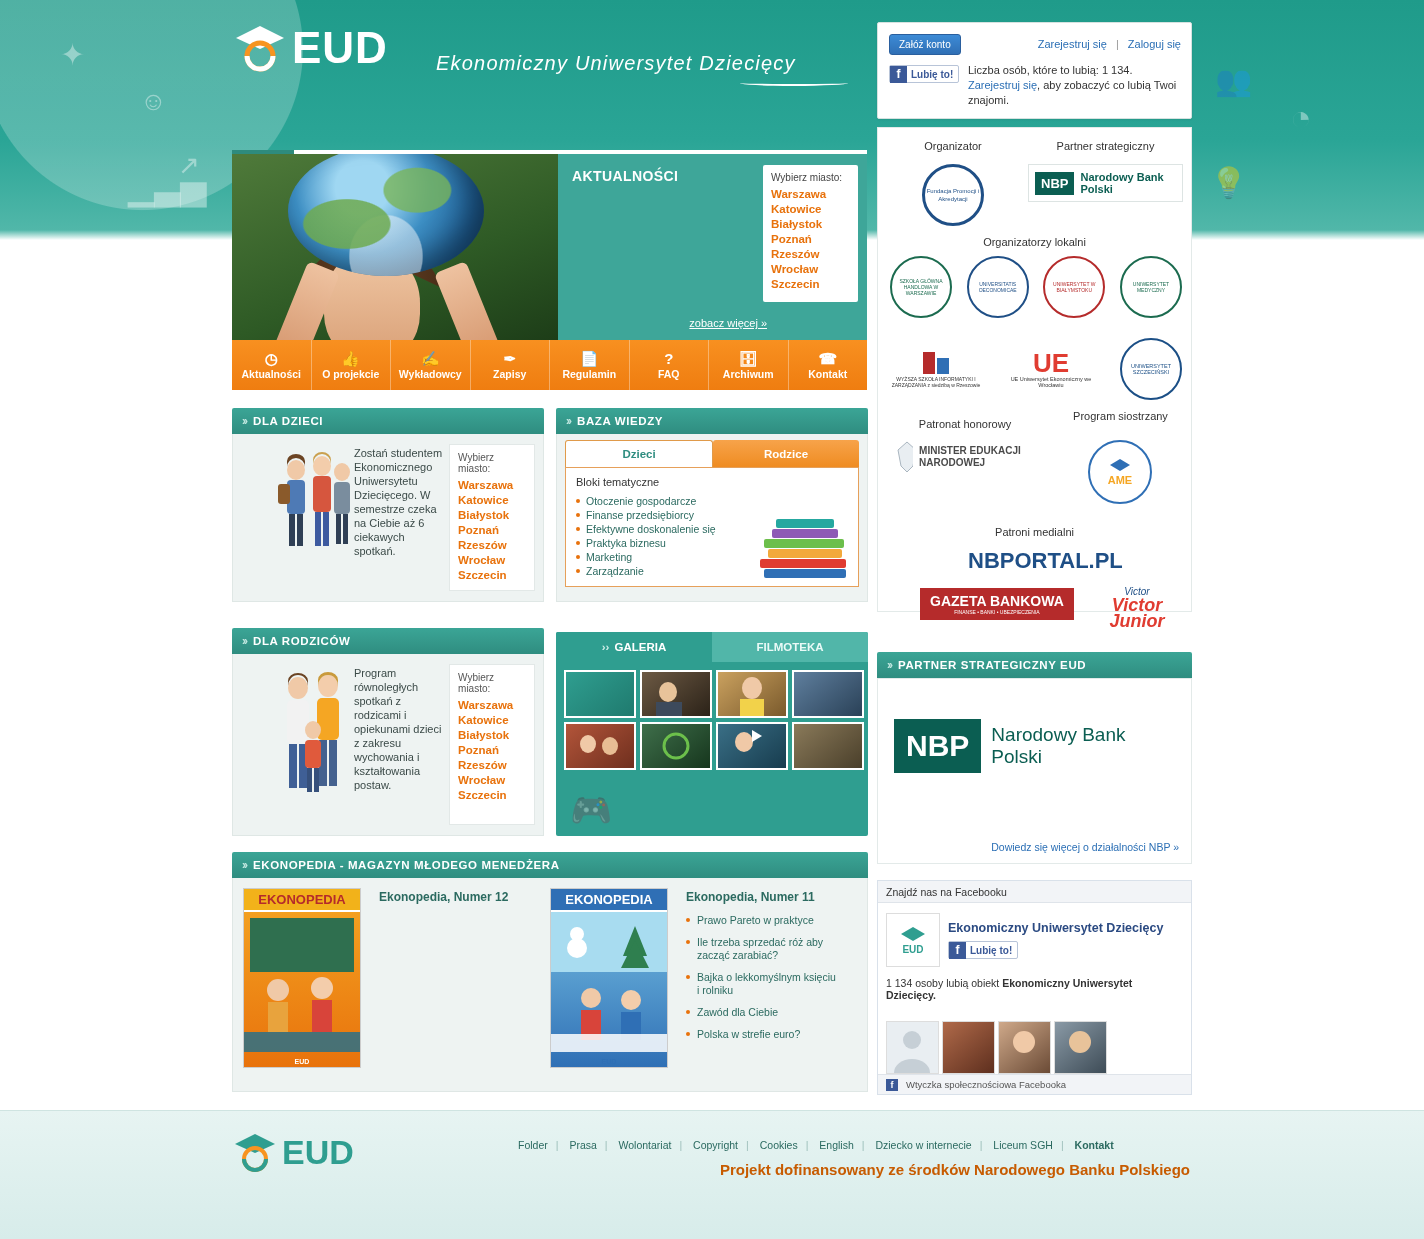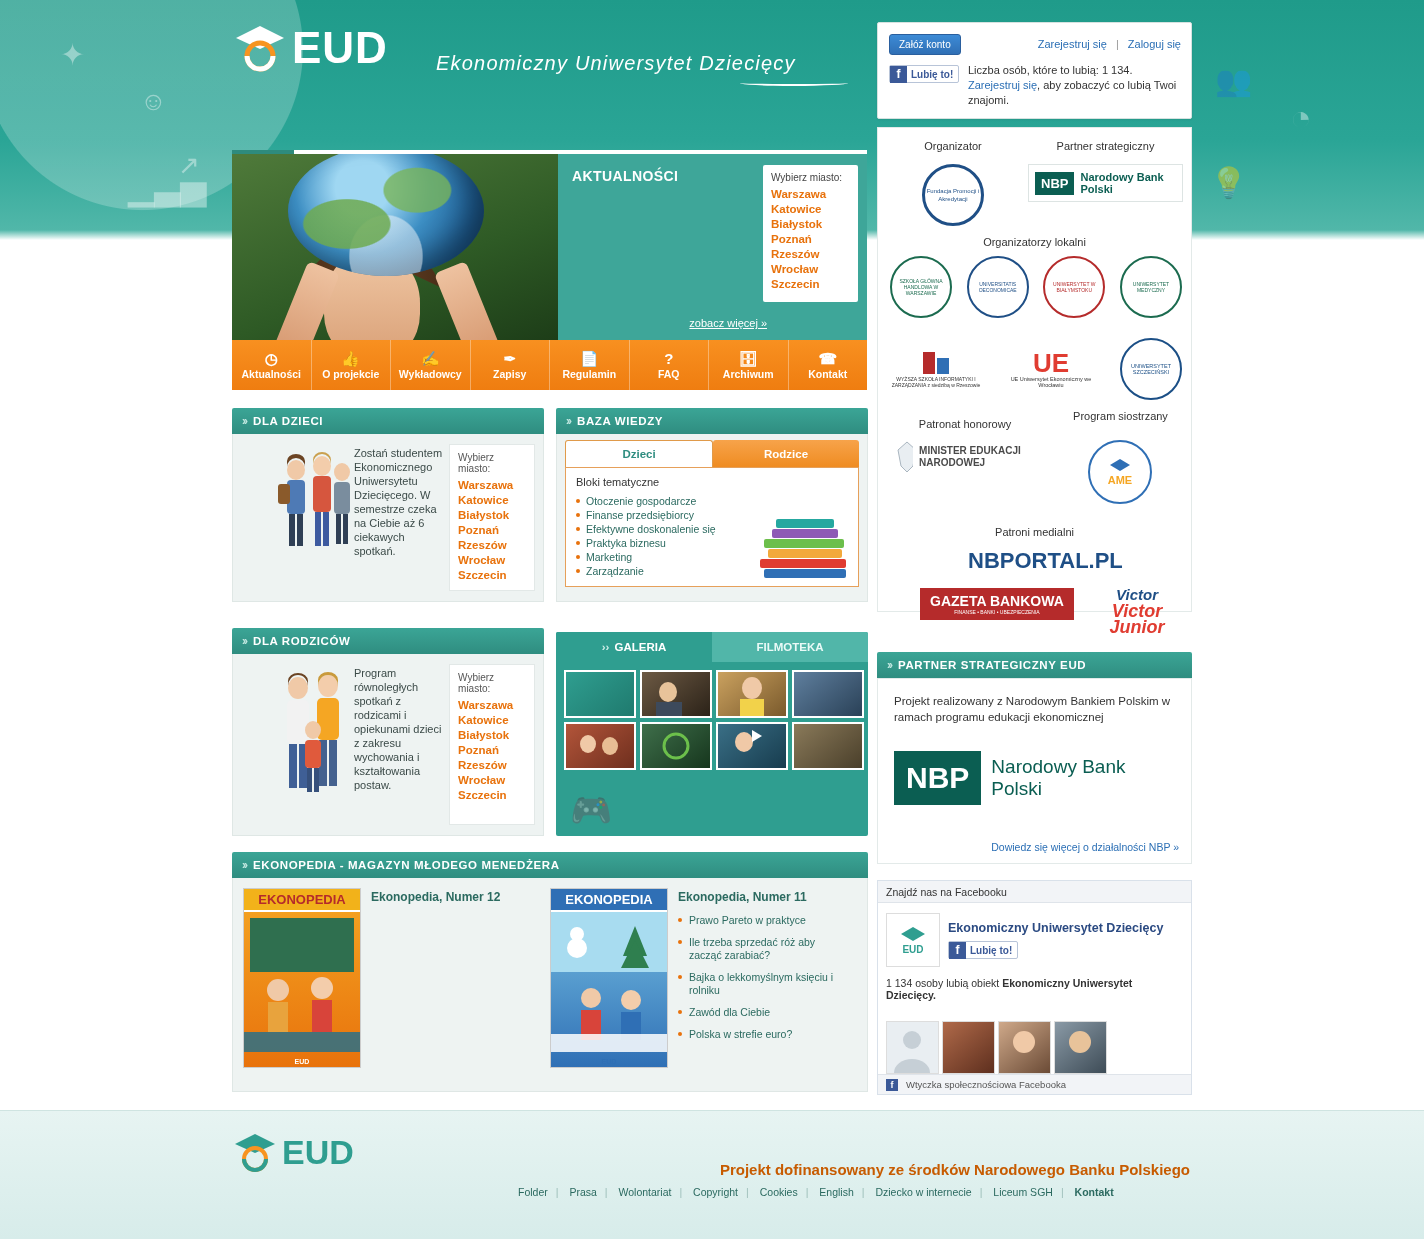--- a/index.html
+++ b/index.html
@@ -218,35 +218,35 @@
   .fbw-count{ font-size:10.5px; color:#333; }
   .fbw-faces{ display:flex; gap:3px; padding:0 8px;}
   .face{ width:53px;height:53px;border:1px solid #ddd; overflow:hidden; position:relative;}
   .fbw-foot{ position:absolute;left:0;bottom:0;width:100%;height:20px;background:#f2f4f7;
     border-top:1px solid #dfe4ea; font-size:9.5px;color:#555; display:flex;align-items:center;padding-left:8px;gap:4px;}
 
   
   .eko { position:absolute; left:232px; top:852px; width:636px; height:240px; }
   .eko-body{ background:#eef3f2; border:1px solid #dfe7e5; border-top:none; height:214px; display:flex; padding:10px;}
   .mag { width:118px; height:180px; border:1px solid #ccc; position:relative; overflow:hidden;}
-  .eko-col{ flex:1; padding:0 10px;}
+  .eko-col{ flex:1; padding:0 18px;}
   .eko-col h4{ margin:2px 0 10px 0; font-size:12px; color:#2b6a60;}
   .eko-col ul{ list-style:none;margin:0;padding:0;}
   .eko-col li{ font-size:10.5px;color:#2b6a60;line-height:13px;padding-left:11px;position:relative;margin-bottom:9px;cursor:pointer;}
   .eko-col li:before{content:"";position:absolute;left:0;top:4px;width:4px;height:4px;border-radius:50%;background:#e8720c;}
 
   
   .footer-band {
     position:absolute; left:0; top:1110px; width:1424px; height:129px;
     background:linear-gradient(180deg,#e7f4f2,#d7ecea);
     border-top:1px solid #cfe4e1;
   }
   .f-logo{ position:absolute; left:232px; top:1130px; display:flex; align-items:center;}
   .f-logo .t{ font-size:34px; font-weight:bold; color:#2f9e90; margin-left:4px;}
-  .f-links{ position:absolute; left:510px; top:1186px; font-size:10.5px; color:#2b6a60;}
+  .f-links{ position:absolute; left:510px; top:1139px; font-size:10.5px; color:#2b6a60;}
   .f-links a{ color:#2b6a60; text-decoration:none; margin:0 8px; cursor:pointer;}
   .f-links .sep{ color:#9dbfba;}
   .f-note{ position:absolute; right:234px; top:1161px; font-size:15px; font-weight:bold; color:#c75b00;}
   .sm { font-size:9px; }
 </style>
 </head>
 <body>
 
 <div id="page">
 
@@ -583,32 +583,31 @@
       <span style="font-size:11px;font-weight:bold;color:#f5a623;">AME</span>
     </div>
 
     <div style="position:absolute;left:0;top:398px;width:100%;text-align:center;" class="sp-title">Patroni medialni</div>
     <div style="position:absolute;left:90px;top:420px;font-size:22px;font-weight:bold;color:#1f4f86;">NBPORTAL.PL</div>
     <div style="position:absolute;left:42px;top:460px;background:#b52b2b;color:#fff;padding:5px 10px;text-align:center;">
       <div style="font-size:14px;font-weight:bold;">GAZETA BANKOWA</div>
       <div style="font-size:5px;">FINANSE • BANKI • UBEZPIECZENIA</div>
     </div>
     <div style="position:absolute;left:205px;top:458px;text-align:center;">
-      <span style="font-size:15px;font-style:italic;color:#1f4f86;display:block;font-weight:bold;">Victor</span>
+      <span style="font-size:10px;font-style:italic;color:#1f4f86;display:block;">Victor</span>
       <span style="font-size:18px;font-weight:bold;color:#e03c31;font-style:italic;display:block;line-height:16px;">Victor Junior</span>
     </div>
   </div>
 
   <div class="panel" style="left:877px;top:652px;width:315px;">
     <div class="panel-head">
       <span class="arrow">››</span>
       <span>PARTNER STRATEGICZNY EUD</span>
     </div>
     <div class="panel-body partner" style="position:relative;left:auto;top:auto;width:315px;height:186px;background:#fff;padding:14px 16px;">
-      <p>Projekt realizowany z Narodowym Bankiem Polskim w ramach programu edukacji ekonomicznej</p>
       <div style="margin-top:26px;display:flex;align-items:center;gap:10px;">
         <span class="nbp-logo" style="font-size:30px;padding:10px 12px;">NBP</span>
         <span style="font-size:19px;color:#0b5e52;">Narodowy Bank Polski</span>
       </div>
       <a class="more">Dowiedz się więcej o działalności NBP »</a>
     </div>
   </div>
 
   <div class="fbw">
     <div class="fbw-head">Znajdź nas na Facebooku</div>

